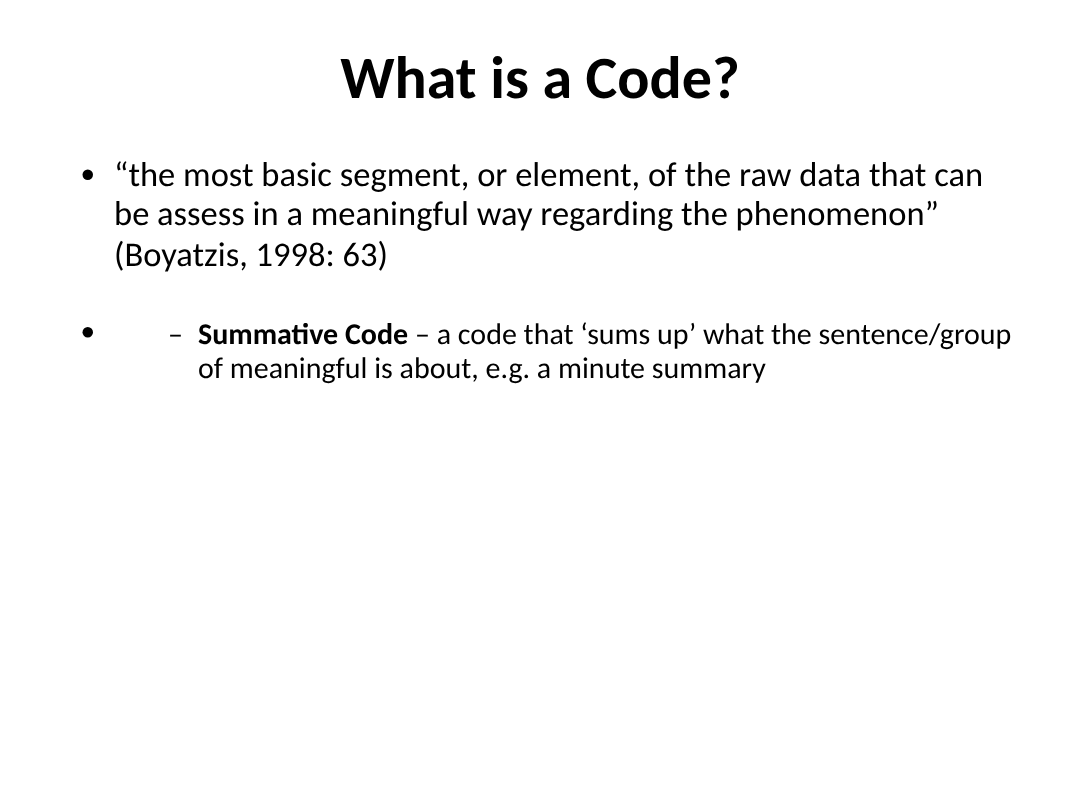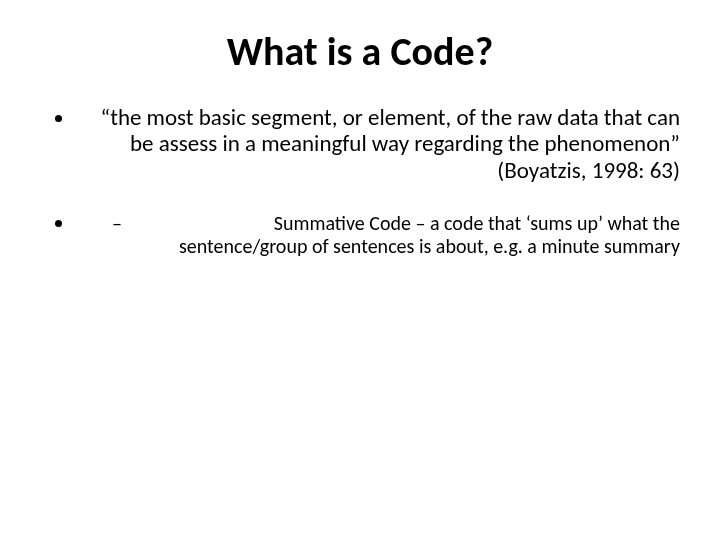--- a/index.html
+++ b/index.html
@@ -25,21 +25,20 @@
     font-weight: 700;
     margin: 10px 0 30px 0;
     line-height: 1.1;
   }
   ul.level1 {
     list-style: disc;
     margin: 0;
     padding-left: 36px;
     font-size: 23px;
     line-height: 1.15;
-    text-align: right;
   }
   ul.level1 > li {
     margin-bottom: 26px;
   }
   ul.level2 {
     list-style: none;
     margin: 22px 0 0 0;
     padding-left: 36px;
     font-size: 20px;
     line-height: 1.15;
@@ -49,33 +48,32 @@
     margin-bottom: 6px;
     padding-left: 20px;
   }
   ul.level2 > li::before {
     content: "–";
     position: absolute;
     left: 0;
     top: 0;
   }
   .sub-label {
-    font-weight: 400;
-    margin-left: 24px;
+    font-weight: 700;
   }
 </style>
 </head>
 <body>
 
 <div class="slide">
   <div class="title">What is a Code?</div>
 
   <ul class="level1">
     <li>“the most basic segment, or element, of the raw data that can be assess in a meaningful way regarding the phenomenon” (Boyatzis, 1998: 63)</li>
     <li>
       <ul class="level2">
         <li>
-          <span class="sub-label">Summative Code</span><span> – a code that ‘sums up’ what the sentence/group of sentences is about, e.g. a minute summary</span>
+          <span class="sub-label">Summative Code</span><span> – a code that ‘sums up’ what the sentence/group of meaningful is about, e.g. a minute summary</span>
         </li>
       </ul>
     </li>
   </ul>
 </div>
 
 </body></html>

